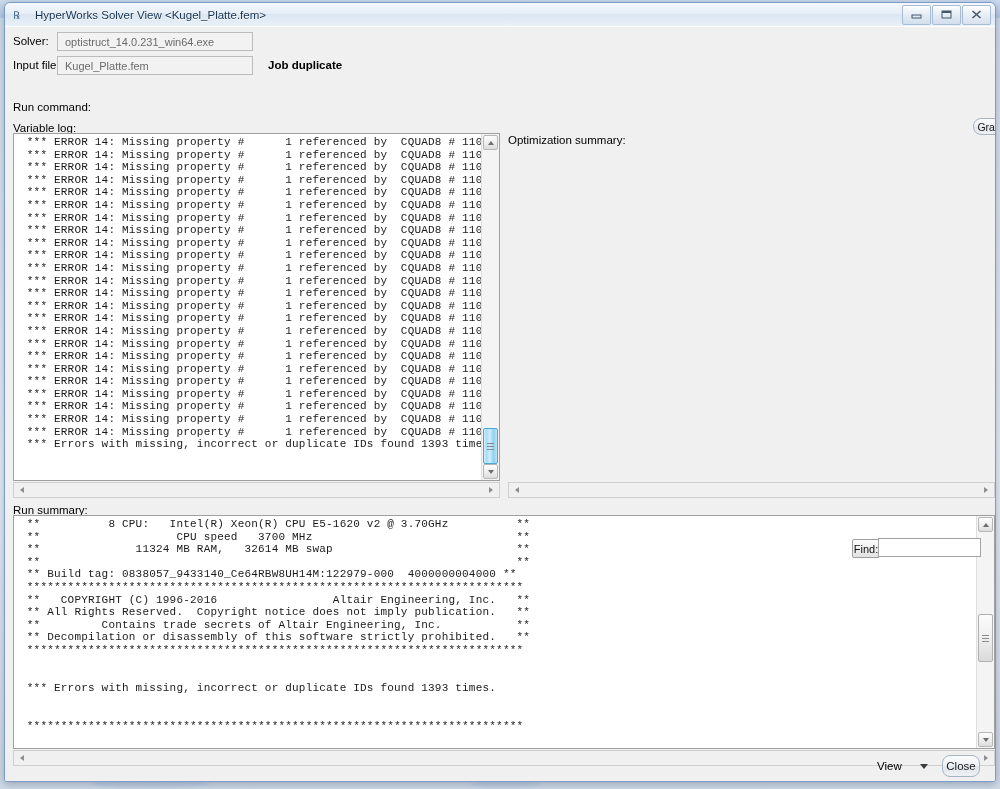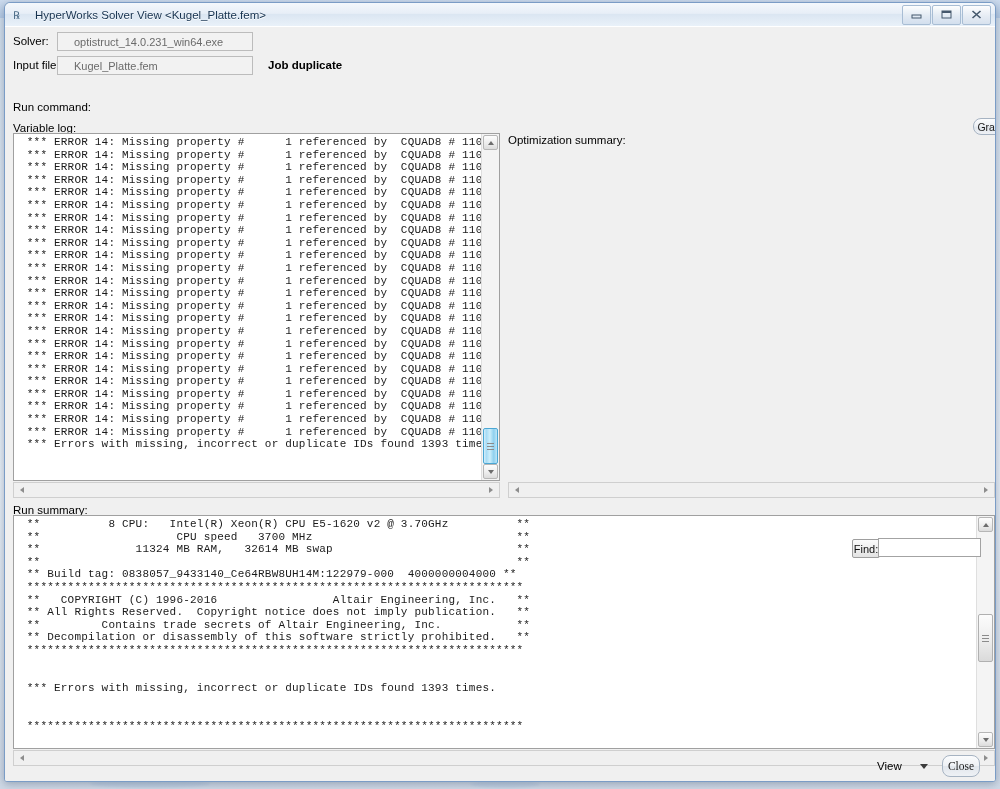--- a/index.html
+++ b/index.html
@@ -68,21 +68,21 @@
 
   
   .row { position: absolute; display: flex; align-items: center; }
   .lbl { font-size: 11.5px; color: #000; }
   .tbox {
     background: #f2f2f2;
     border: 1px solid #bcbcbc;
     box-sizing: border-box;
     font-size: 11px;
     color: #6b6b6b;
-    padding: 2px 16px;
+    padding: 2px 7px;
     font-family: "Liberation Sans", sans-serif;
     line-height: 14px;
     white-space: nowrap; overflow: hidden;
   }
   .status-text { font-size: 11.5px; color: #000; font-weight: bold; }
 
   .section-label { position: absolute; font-size: 11.5px; color: #000; }
 
   
   .pane {
@@ -327,16 +327,16 @@
 
     <div class="hscroll" style="left:8px; top:723px; width:982px;">
       <div class="arrow lf"></div>
       <div class="arrow rt"></div>
     </div>
 
     <div style="position:absolute; left:872px; top:733px; display:flex; align-items:center; gap:18px;">
       <span class="lbl">View</span>
       <span class="view-caret"></span>
     </div>
-    <div class="btn" style="position:absolute; left:921px; top:728px; width:38px; height:22px;font-family:Liberation Serif, serif;">Close</div>
+    <div class="btn" style="position:absolute; left:921px; top:728px; width:38px; height:22px;">Close</div>
 
   </div>
 </div>
 
 </body></html>

